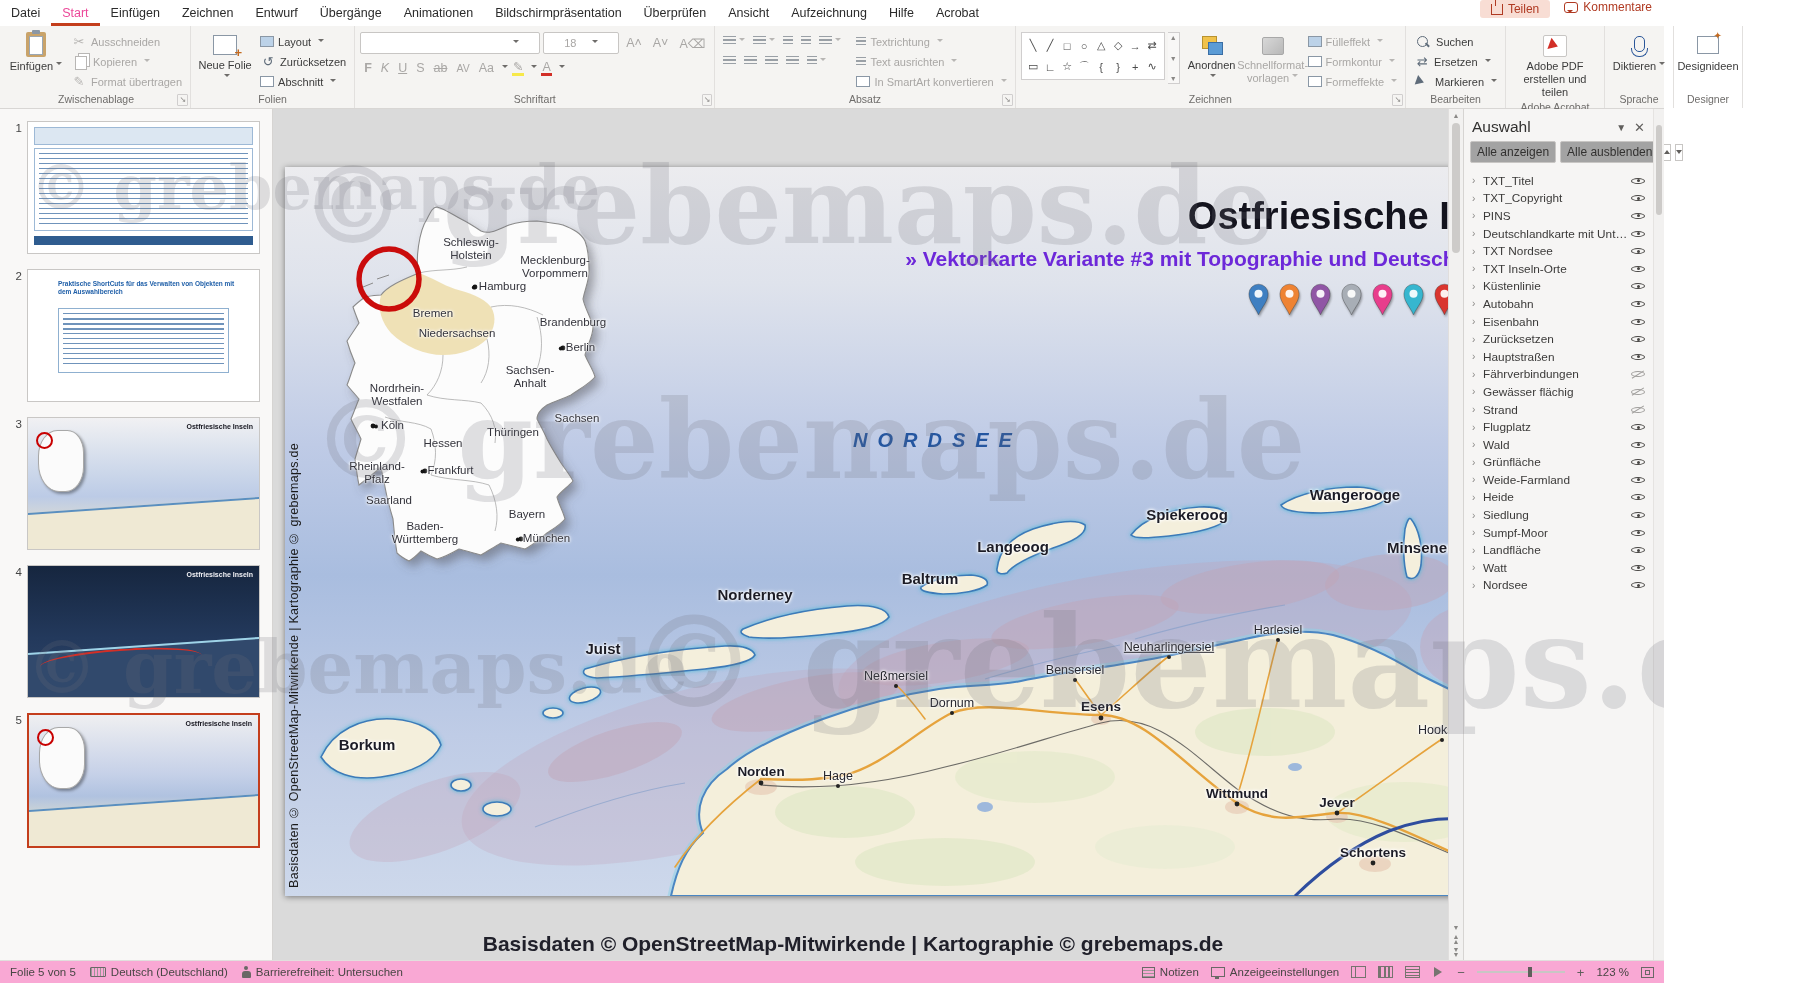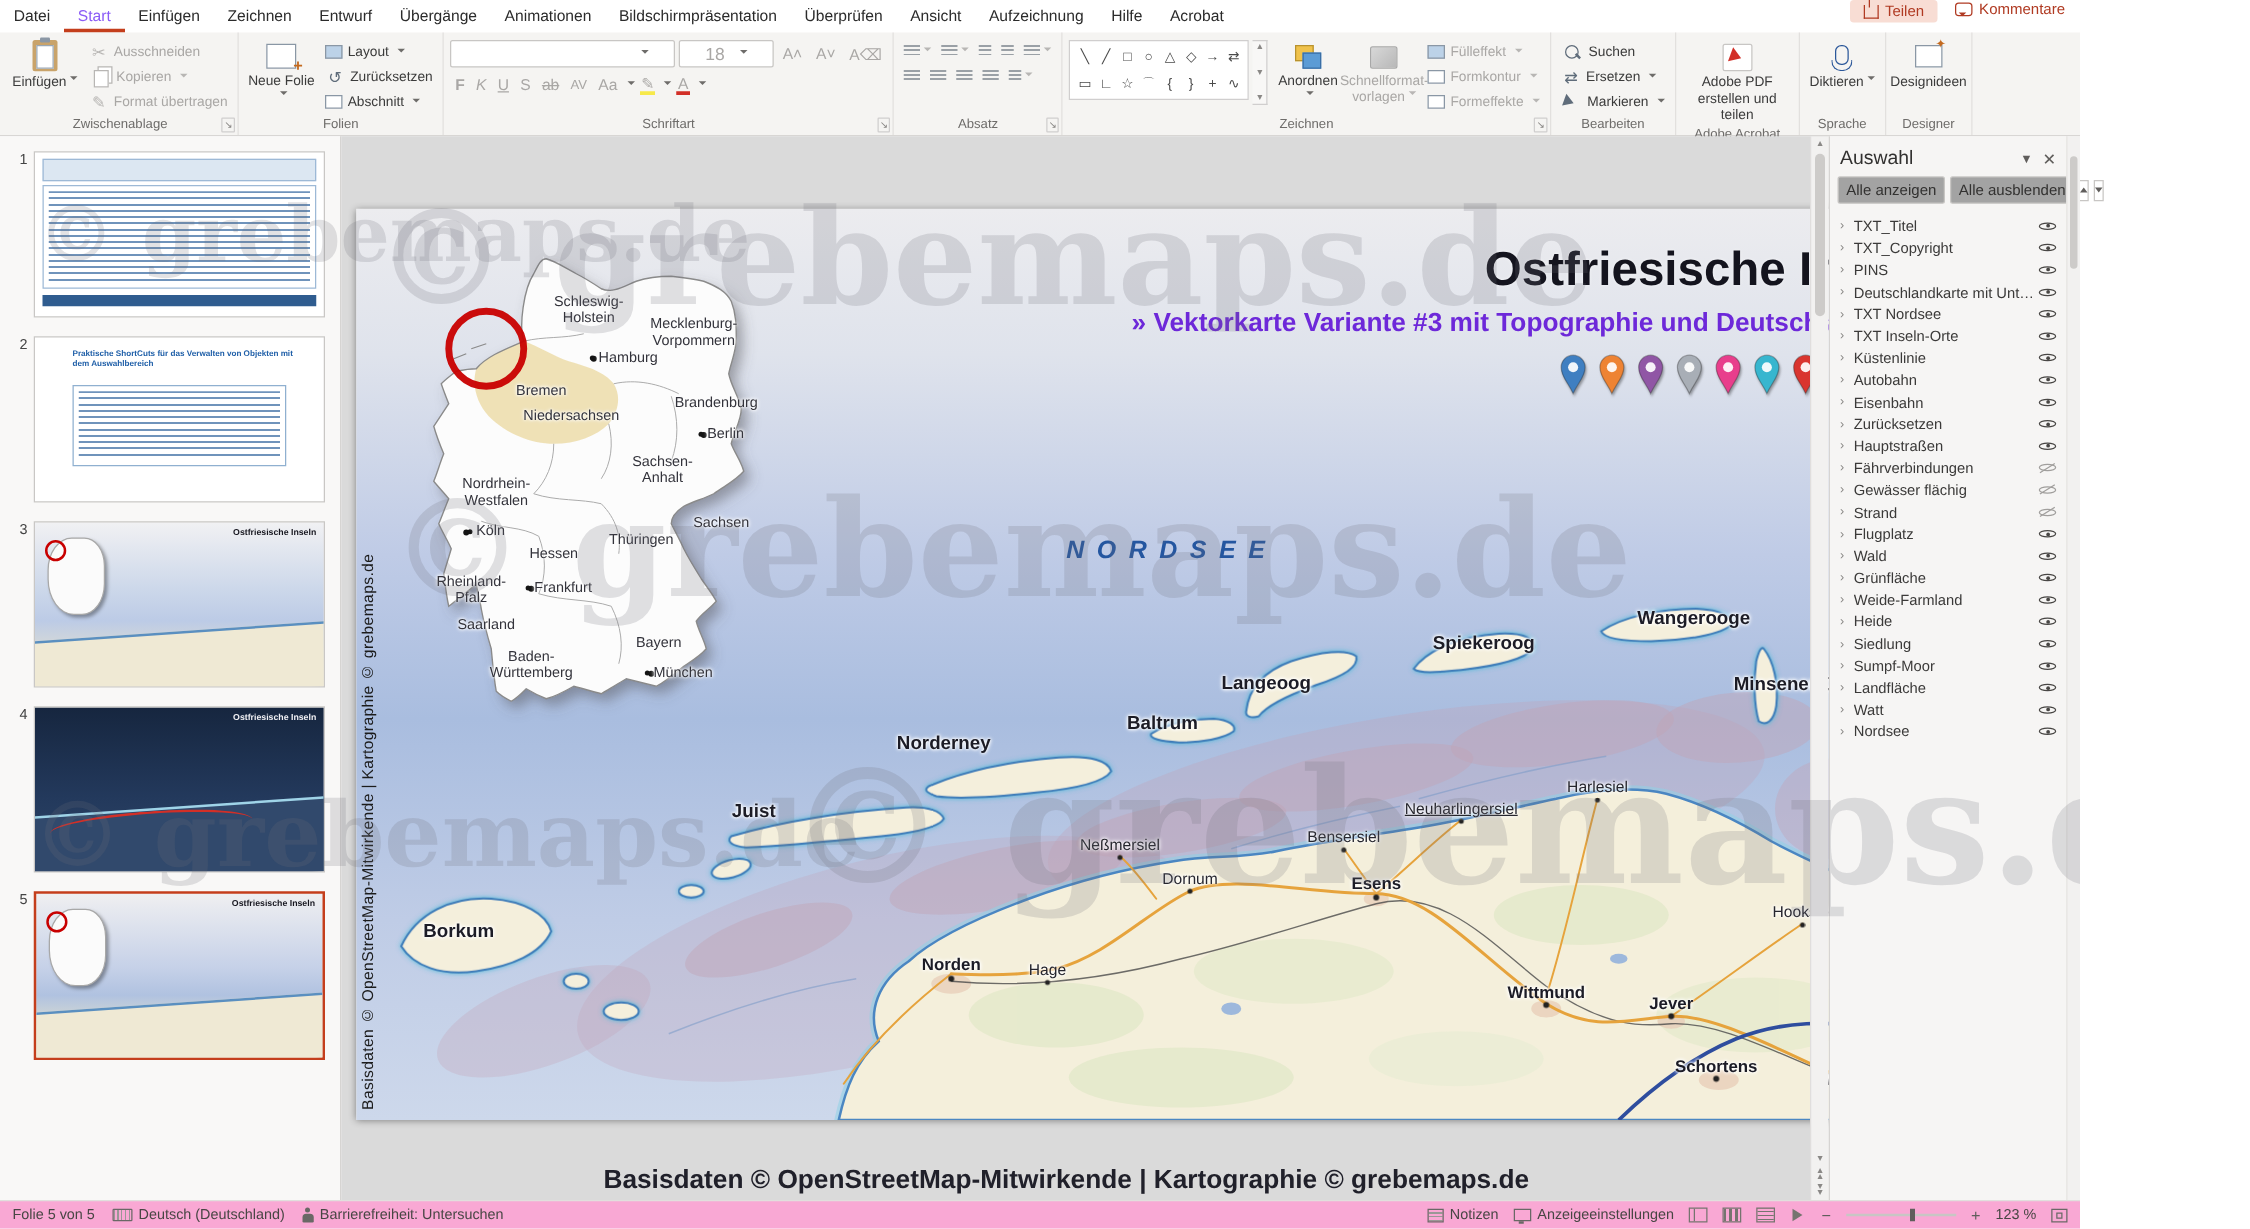--- a/index.html
+++ b/index.html
@@ -2,21 +2,21 @@
 <html><head>
 <meta charset="utf-8">
 <style>
   html,body{margin:0;padding:0;width:1800px;height:983px;overflow:hidden;background:#fff;
     font-family:"Liberation Sans",sans-serif;-webkit-font-smoothing:antialiased}
   .app{width:1664px;height:983px;display:flex;flex-direction:column;position:relative;background:#fff}
 
   
   .menubar{height:26px;background:#fff;display:flex;align-items:stretch;font-size:12.5px;color:#2b2b2b;flex:0 0 26px}
   .mtab{padding:0 11px;display:flex;align-items:center;cursor:default;white-space:nowrap}
-  .mtab.active{box-shadow:inset 0 -3px 0 #c43e1c;color:#8b5cf6}
+  .mtab.active{box-shadow:inset 0 -3px 0 #c43e1c;color:#ec4899}
   .menu-right{margin-left:auto;display:flex;align-items:flex-start;gap:14px;padding-right:12px}
   .share-btn{background:#f8ddd4;color:#b03a22;border-radius:3px;padding:2px 11px;font-size:12px;display:flex;align-items:center;gap:5px}
   .comments-btn{color:#b03a22;font-size:12px;display:flex;align-items:center;gap:5px}
   .ic-bubble{width:12px;height:9px;border:1.3px solid #b03a22;border-radius:3px;position:relative;display:inline-block}
   .ic-bubble:after{content:"";position:absolute;left:2px;bottom:-4px;border:3px solid transparent;border-top-color:#b03a22}
   .ic-share{width:10px;height:10px;border:1.3px solid #b03a22;border-top:none;position:relative;display:inline-block}
   .ic-share:after{content:"";position:absolute;left:3px;top:-5px;width:3px;height:7px;border-left:1.3px solid #b03a22}
 
   
   .ribbon{height:82px;flex:0 0 82px;background:#f5f4f2;border-bottom:1px solid #d8d6d4;display:flex;padding:0 2px;font-size:11px;color:#3b3b3b}
@@ -49,21 +49,21 @@
   .ic-mic{width:9px;height:14px;border:1.5px solid #2b579a;border-radius:5px;position:relative;margin-top:4px}
   .ic-mic:after{content:"";position:absolute;left:-4px;bottom:-6px;width:15px;height:8px;border:1.5px solid #2b579a;border-top:none;border-radius:0 0 8px 8px}
   .ic-design{width:20px;height:16px;margin-top:4px;border:1.3px solid #8a97a5;background:#fff;position:relative}
   .ic-design:after{content:"✦";position:absolute;right:-4px;top:-7px;color:#c46a1f;font-size:10px}
   .ic-search{width:9px;height:9px;border:1.5px solid #5f6c7a;border-radius:50%;position:relative;display:inline-block;margin:0 4px 0 3px}
   .ic-search:after{content:"";position:absolute;left:7px;top:7px;width:5px;height:1.5px;background:#5f6c7a;transform:rotate(45deg)}
   .ic-cursor{width:0;height:0;border:5px solid transparent;border-left:8px solid #5f6c7a;display:inline-block;margin:0 2px;transform:rotate(20deg)}
   .ic-copy{width:10px;height:12px;border:1.2px solid #b8b6b4;background:#fff;box-shadow:3px -3px 0 -1px #fff,3px -3px 0 0 #b8b6b4;display:inline-block;margin:2px 2px 0 4px}
   .li{width:13px;height:10px;background:repeating-linear-gradient(to bottom,#9aa0a6 0 1.3px,transparent 1.3px 3.4px);display:inline-block}
   .libtn{padding:2px 3px;border-radius:2px;display:flex;align-items:center}
-  .fontbox{height:20px;background:#fff;border:1px sol id #c8c6c4;border:1px solid #c8c6c4;border-radius:2px;display:flex;align-items:center;padding:0 20px;color:#a9a7a5;font-size:14px}
+  .fontbox{height:20px;background:#fff;border:1px sol id #c8c6c4;border:1px solid #c8c6c4;border-radius:2px;display:flex;align-items:center;padding:0 20px;color:#a9a7a5;font-size:11px}
   .letter{font-size:12.5px;padding:1px 4px;color:#a9a7a5}
   .colorbar{position:relative;padding:1px 4px 3px;color:#a9a7a5;font-size:12.5px}
   .colorbar i{position:absolute;left:3px;right:3px;bottom:1px;height:3px;display:block}
   .shapebox{background:#fff;border:1px solid #d0cece;display:grid;grid-template-columns:repeat(8,17px);grid-auto-rows:21px;align-items:center;justify-items:center;padding:2px 3px;margin-top:3px;color:#4a4a4a;font-size:11px}
   .shape-scroll{display:flex;flex-direction:column;justify-content:space-between;height:48px;margin-top:3px;border:1px solid #d0cece;border-left:none;background:#f8f7f6;padding:1px 2px;font-size:7px;color:#8a8886}
 
   
   .main{flex:1;display:flex;position:relative;min-height:0}
   
   .thumbs{width:272px;flex:0 0 272px;background:#f9f8f7;border-right:1px solid #d6d4d2;padding-top:12px;overflow:hidden}
@@ -316,20 +316,37 @@
                 <span class="li"></span>
               </span>
             <span class="libtn dis">
                 <span class="li"></span>
               </span>
             <span class="libtn dis">
                 <span class="li" style="width:10px"></span>
                 <i class="car"></i>
               </span>
           </div>
+        </div>
+        <div class="smallcol" style="padding-left:6px">
+          <div class="sbtn dis">
+              <span class="li" style="width:10px"></span>
+              <span>Textrichtung</span>
+              <i class="car"></i>
+            </div>
+          <div class="sbtn dis">
+              <span class="li" style="width:10px"></span>
+              <span>Text ausrichten</span>
+              <i class="car"></i>
+            </div>
+          <div class="sbtn dis">
+              <span class="ic-sq"></span>
+              <span>In SmartArt konvertieren</span>
+              <i class="car"></i>
+            </div>
         </div>
       </div>
       <div class="rg-l">Absatz</div>
       <div class="dlg">↘</div>
     </div>
 
     <div class="rg">
       <div class="rg-c">
         <div class="shapebox">
             <span>╲</span>

